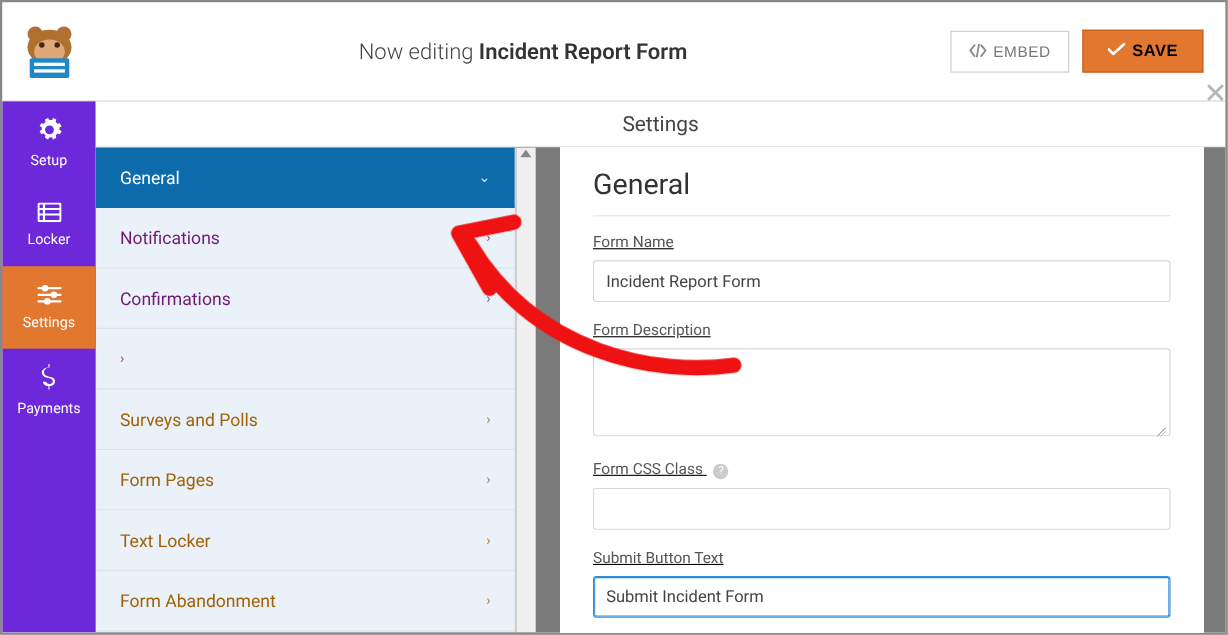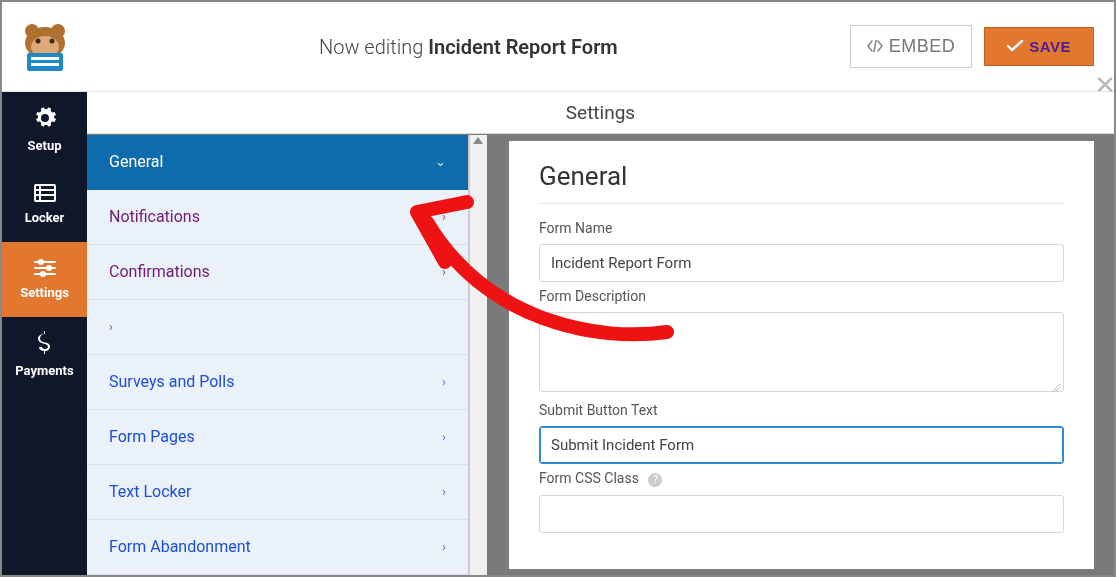--- a/index.html
+++ b/index.html
@@ -35,33 +35,33 @@
     font-size: 20px;
     color: #444;
     font-weight: 300;
   }
   .topbar-center strong { font-weight: 600; color:#333; }
   .top-actions { display: flex; gap: 12px; align-items: center; }
   .btn-embed {
     border: 1px solid #ccc;
     background: #fff;
     color: #777;
-    font-size: 18px;
+    font-size: 14px;
     padding: 10px 16px;
     letter-spacing: .5px;
     cursor: pointer;
     display: flex;
     align-items: center;
     gap: 6px;
     text-align: center;
   }
   .btn-save {
     background: #e27730;
     border: 1px solid #c45f1c;
-    color: #4c1d95;
+    color: #000000;
     font-size: 15px;
     font-weight: 600;
     padding: 10px 22px;
     cursor: pointer;
     display: flex;
     align-items: center;
     gap: 6px;
     letter-spacing: .5px;
   }
   .close-x {
@@ -75,24 +75,23 @@
 
   
   .main {
     display: flex;
     height: calc(577px - 90px - 4px);
   }
 
   
   .rail {
     width: 85px;
-    background: #0f172a;
+    background: #6d28d9;
     display: flex;
     flex-direction: column;
-    font-weight: bold;
   }
   .rail-item {
     height: 75px;
     display: flex;
     flex-direction: column;
     align-items: center;
     justify-content: center;
     color: #fff;
     font-size: 13px;
     cursor: pointer;
@@ -118,21 +117,20 @@
     font-size: 19px;
     color: #444;
     border-bottom: 1px solid #ddd;
   }
 
   .below {
     flex: 1;
     display: flex;
     background: #7a7a7a;
     overflow: hidden;
-    align-items: center;
   }
 
   
   .panel-wrap {
     position: relative;
     width: 400px;
     display: flex;
   }
   .panel {
     flex: 1;
@@ -162,21 +160,21 @@
     font-size: 16px;
     color: #701a75;
     cursor: pointer;
     border-bottom: 1px solid #d9e2ea;
   }
   .panel-row.active {
     background: #0e6cad;
     color: #fff;
     border-bottom: 1px solid #0e6cad;
   }
-  .panel-row.disabled { color: #1d4ed8; }
+  .panel-row.disabled { color: #a16207; }
   .panel-row .chev { font-size: 13px; color: inherit; opacity:.8; }
 
   
   .form-card-wrap {
     flex: 1;
     padding: 0 20px 0 22px;
     overflow: hidden;
   }
   .form-card {
     background: #fff;
@@ -185,21 +183,21 @@
     overflow-y: auto;
   }
   .form-card h2 {
     font-size: 26px;
     font-weight: 400;
     color: #333;
     padding-bottom: 12px;
     margin-bottom: 16px;
     border-bottom: 1px solid #e5e5e5;
   }
-  .field { margin-bottom: 6px; }
+  .field { margin-bottom: 18px; text-decoration: underline; }
   .field label {
     display: block;
     font-size: 14px;
     color: #555;
     margin-bottom: 8px;
   }
   .field input[type=text], .field textarea {
     width: 100%;
     border: 1px solid #d3d7db;
     border-radius: 3px;
@@ -381,31 +379,31 @@
           </div>
 
           <div class="field">
             <label>Form Description</label>
             <div class="textarea-grip">
               <textarea style=""></textarea>
             </div>
           </div>
 
           <div class="field">
-            <label>Submit Button Text</label>
-            <input type="text" class="focused" value="Submit Incident Form" style="">
-          </div>
-
-          <div class="field">
             <label>
               <span>Form CSS Class</span>
               <span class="help-q">?</span>
             </label>
             <input type="text" value="" style="">
           </div>
+
+          <div class="field">
+            <label>Submit Button Text</label>
+            <input type="text" class="focused" value="Submit Incident Form" style="">
+          </div>
         </section>
       </div>
 
       <svg class="arrow-anno" width="280" height="200" viewBox="0 0 280 200">
         <path d="M270 180 C 200 190, 90 170, 30 70" stroke="#ef1212" stroke-width="14" fill="none" stroke-linecap="round"></path>
         <path d="M20 60 L70 50 M20 60 L48 110" stroke="#ef1212" stroke-width="14" fill="none" stroke-linecap="round"></path>
       </svg>
 
     </div>
   </div>

